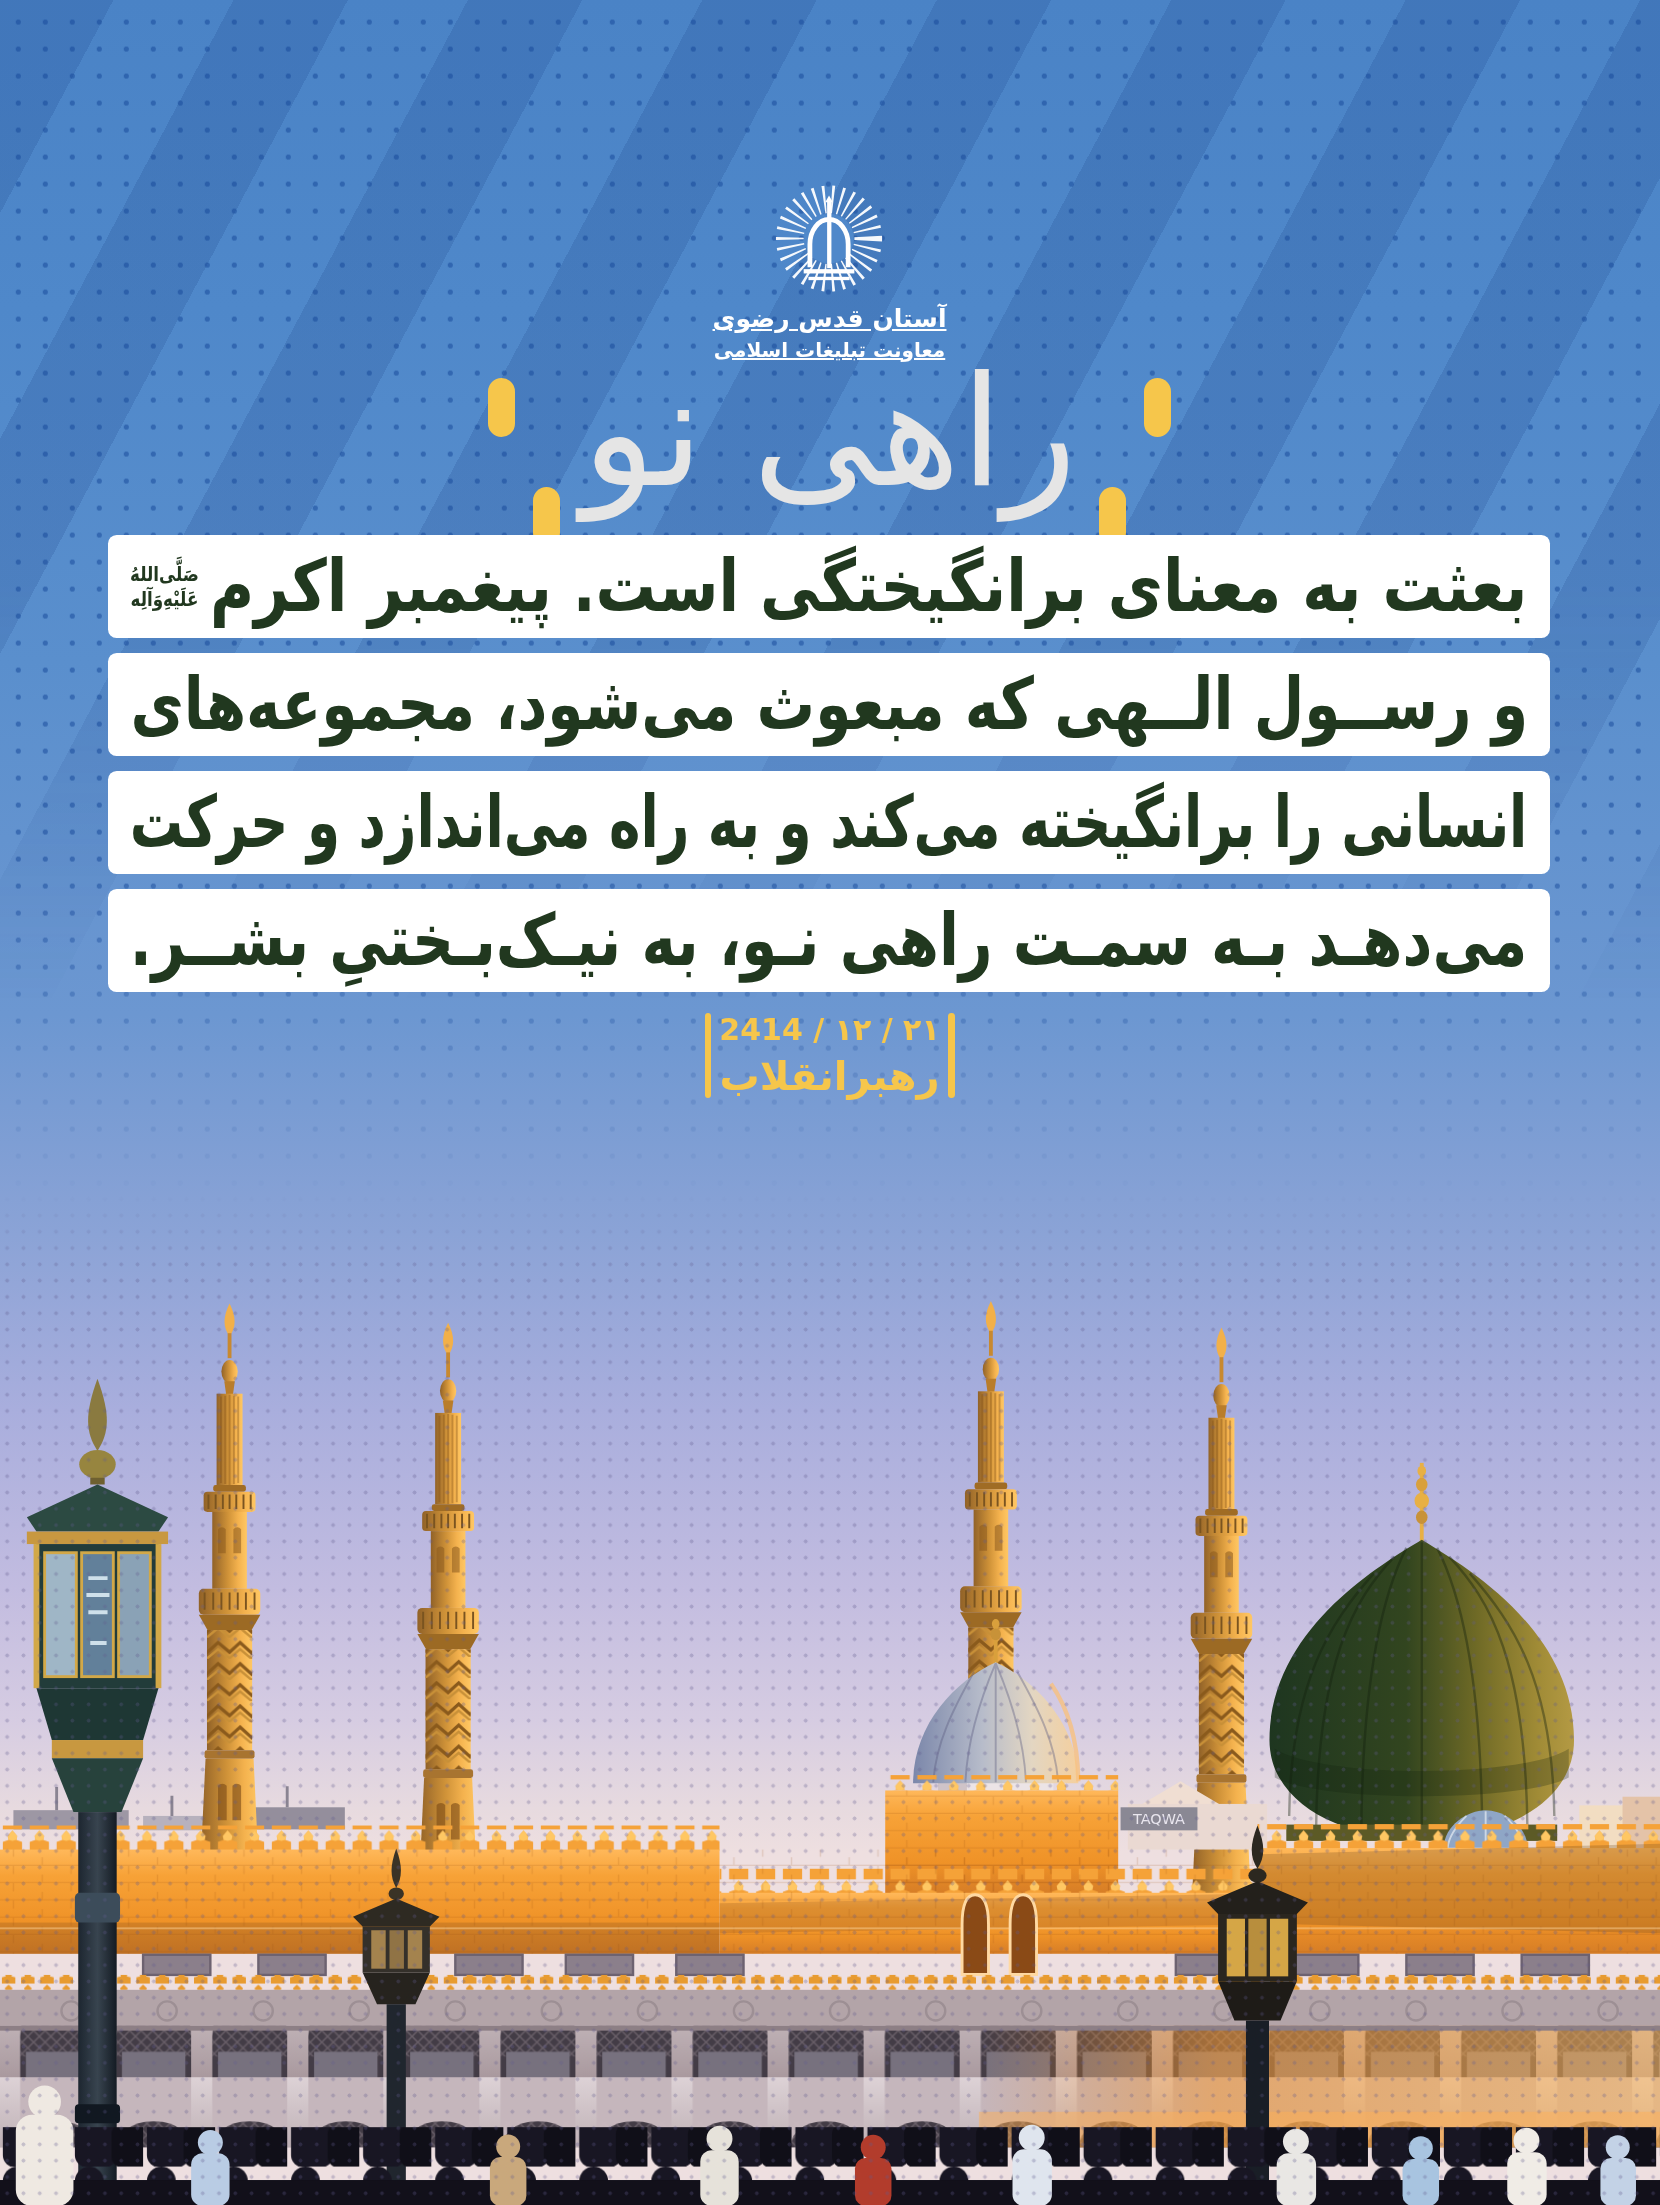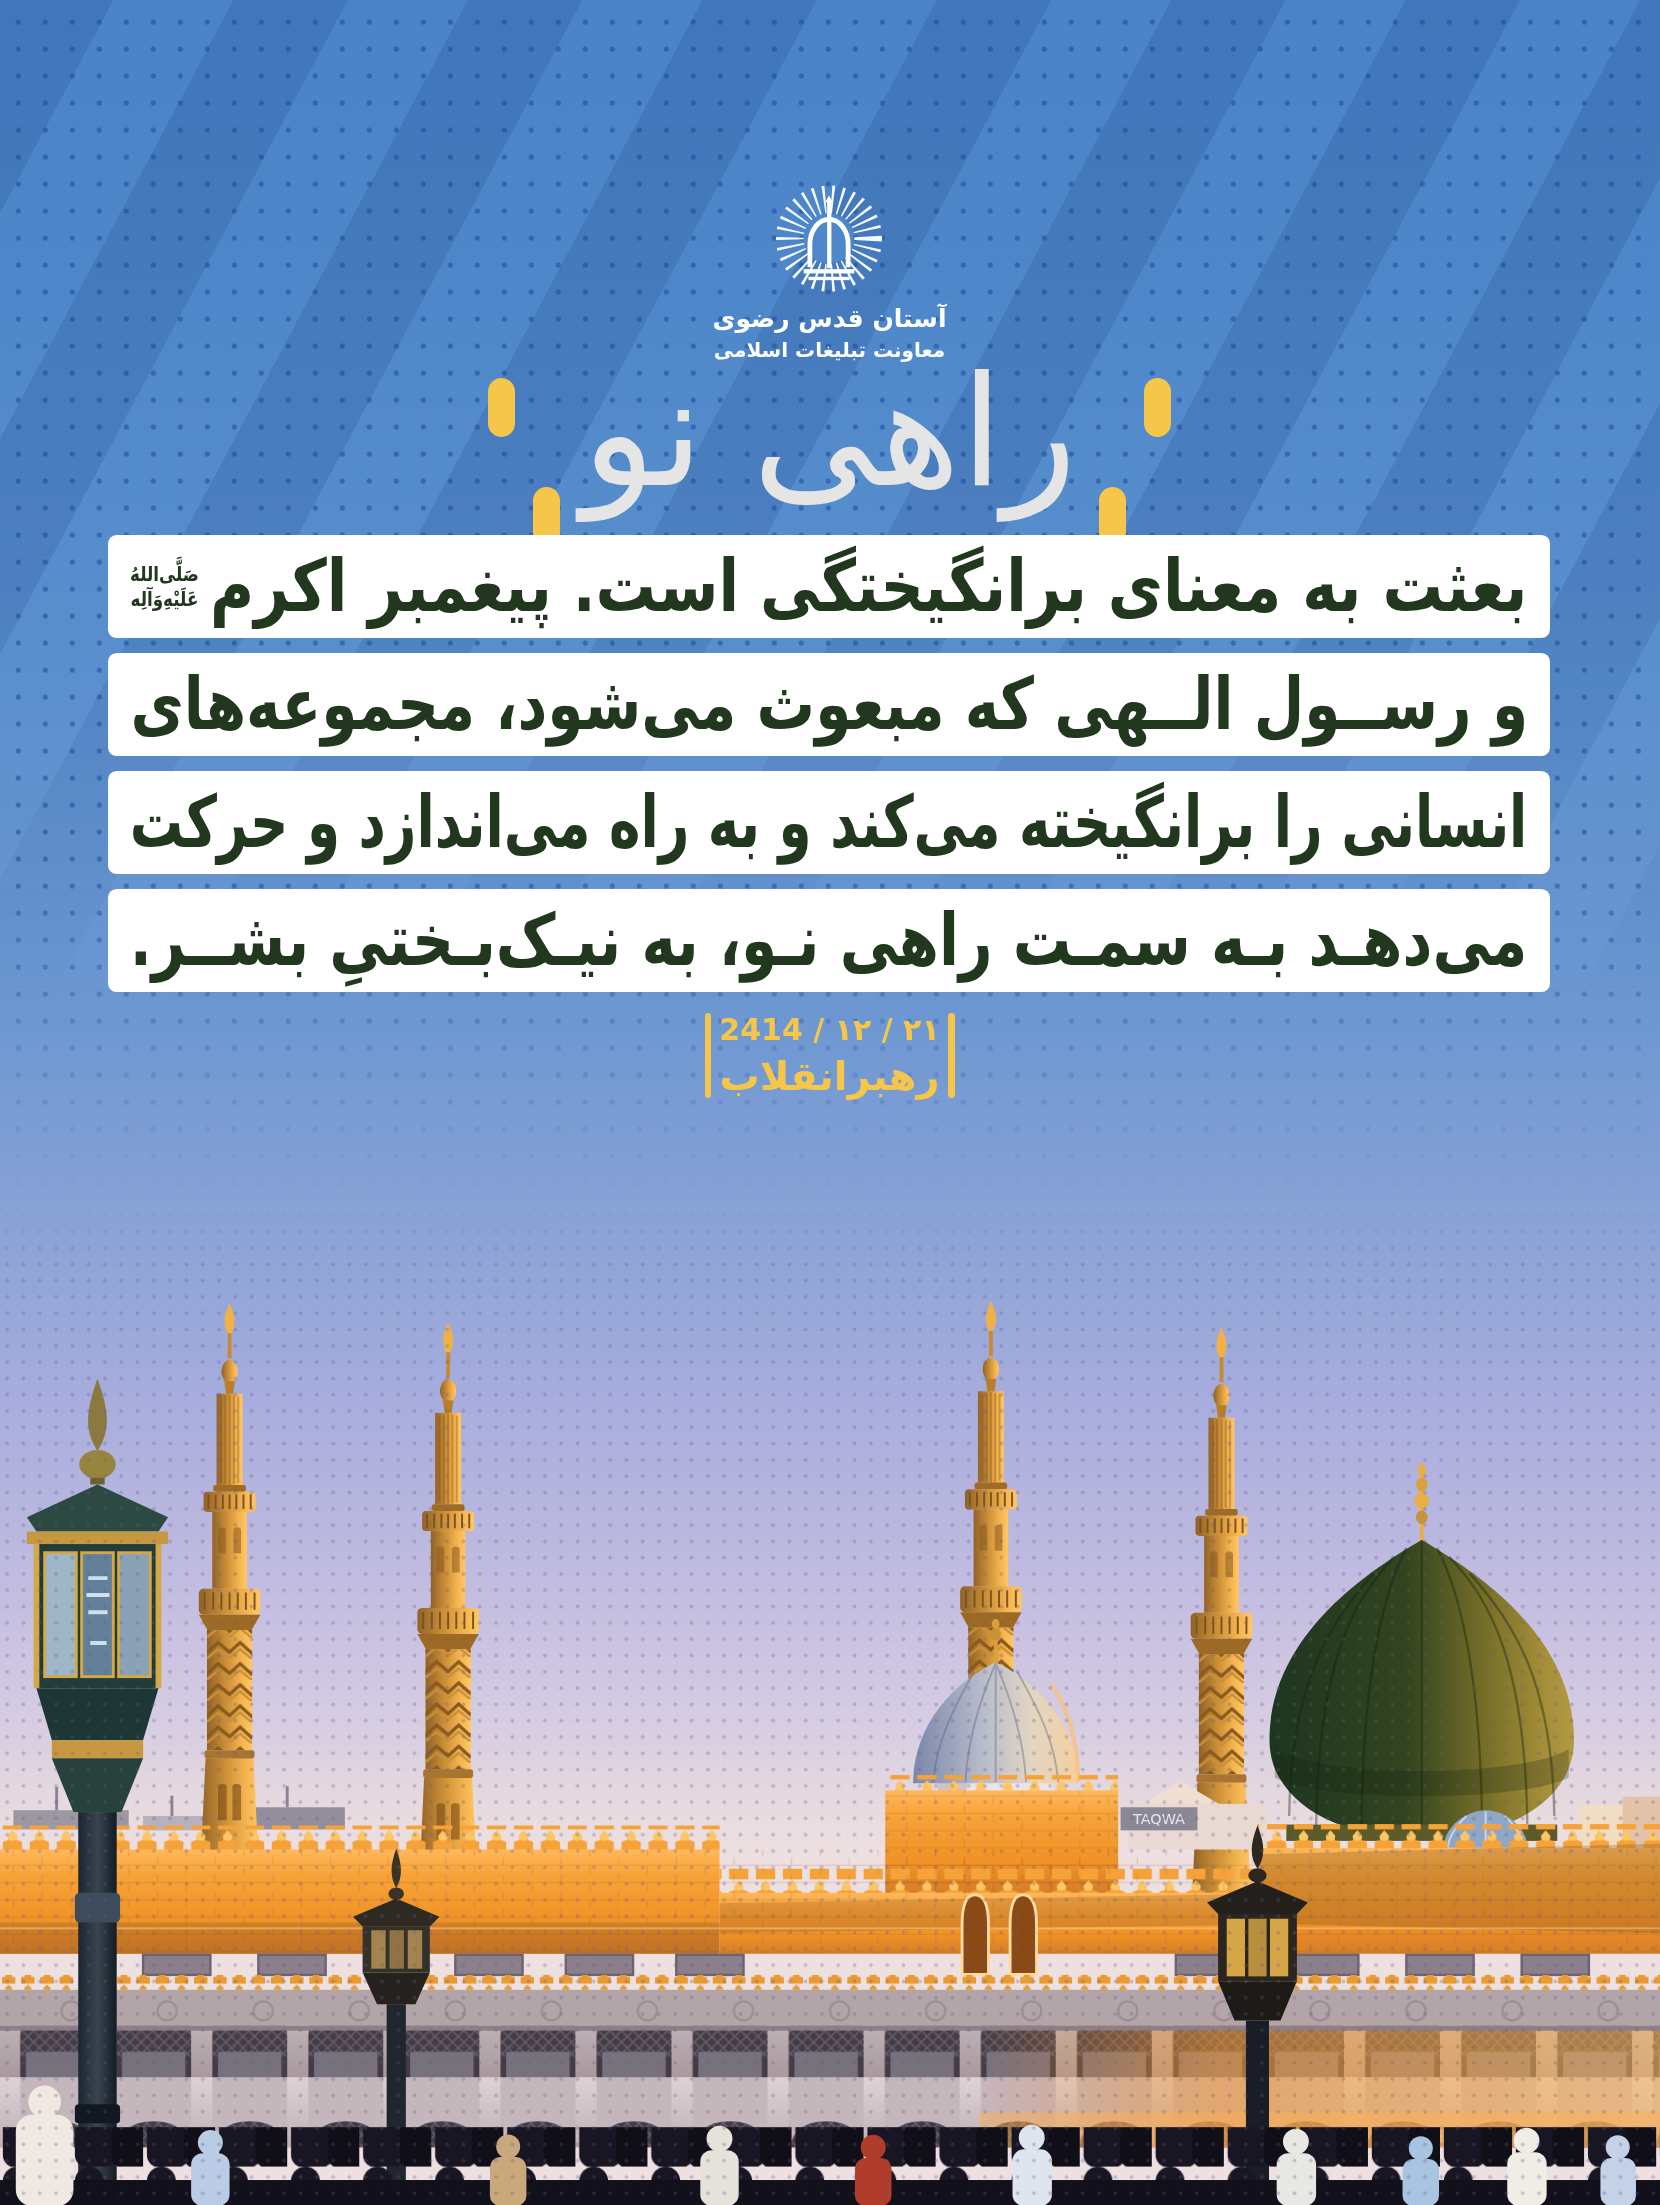--- a/index.html
+++ b/index.html
@@ -22,21 +22,21 @@
     mask-image:linear-gradient(to bottom,#000 72%,transparent 100%);}
   .bg-dots-photo{position:absolute;left:0;top:1191px;width:1661px;height:1014px;
     background-image:radial-gradient(circle,rgba(98,92,142,.30) 0 1.7px,rgba(98,92,142,0) 2.2px);
     background-size:16.3px 16.3px;
     -webkit-mask-image:linear-gradient(to bottom,transparent 0,#000 8%);
     mask-image:linear-gradient(to bottom,transparent 0,#000 8%);}
   
   .scene{position:absolute;left:0;top:1105px;width:1661px;height:1101px;display:block;}
   
   .logo{position:absolute;left:50%;top:182px;transform:translateX(-50%);
-    display:flex;flex-direction:column;align-items:center;color:#fff;}
+    display:flex;flex-direction:column;align-items:center;color:#fff;text-decoration:underline;}
   .logo-emblem{display:block;}
   .logo-org{margin-top:6.7px;font-size:25px;font-weight:bold;white-space:nowrap;
     color:#fff;letter-spacing:1px;}
   .logo-dept{margin-top:5px;font-size:20px;font-weight:bold;white-space:nowrap;
     color:#fff;letter-spacing:0.5px;}
   
   .title-row{position:absolute;left:0;top:353px;width:1661px;height:182px;
     display:flex;align-items:flex-start;justify-content:center;gap:22px;}
   .title{margin:0;font-size:153px;line-height:158px;font-weight:normal;
     color:#e5e5e5;white-space:nowrap;}

